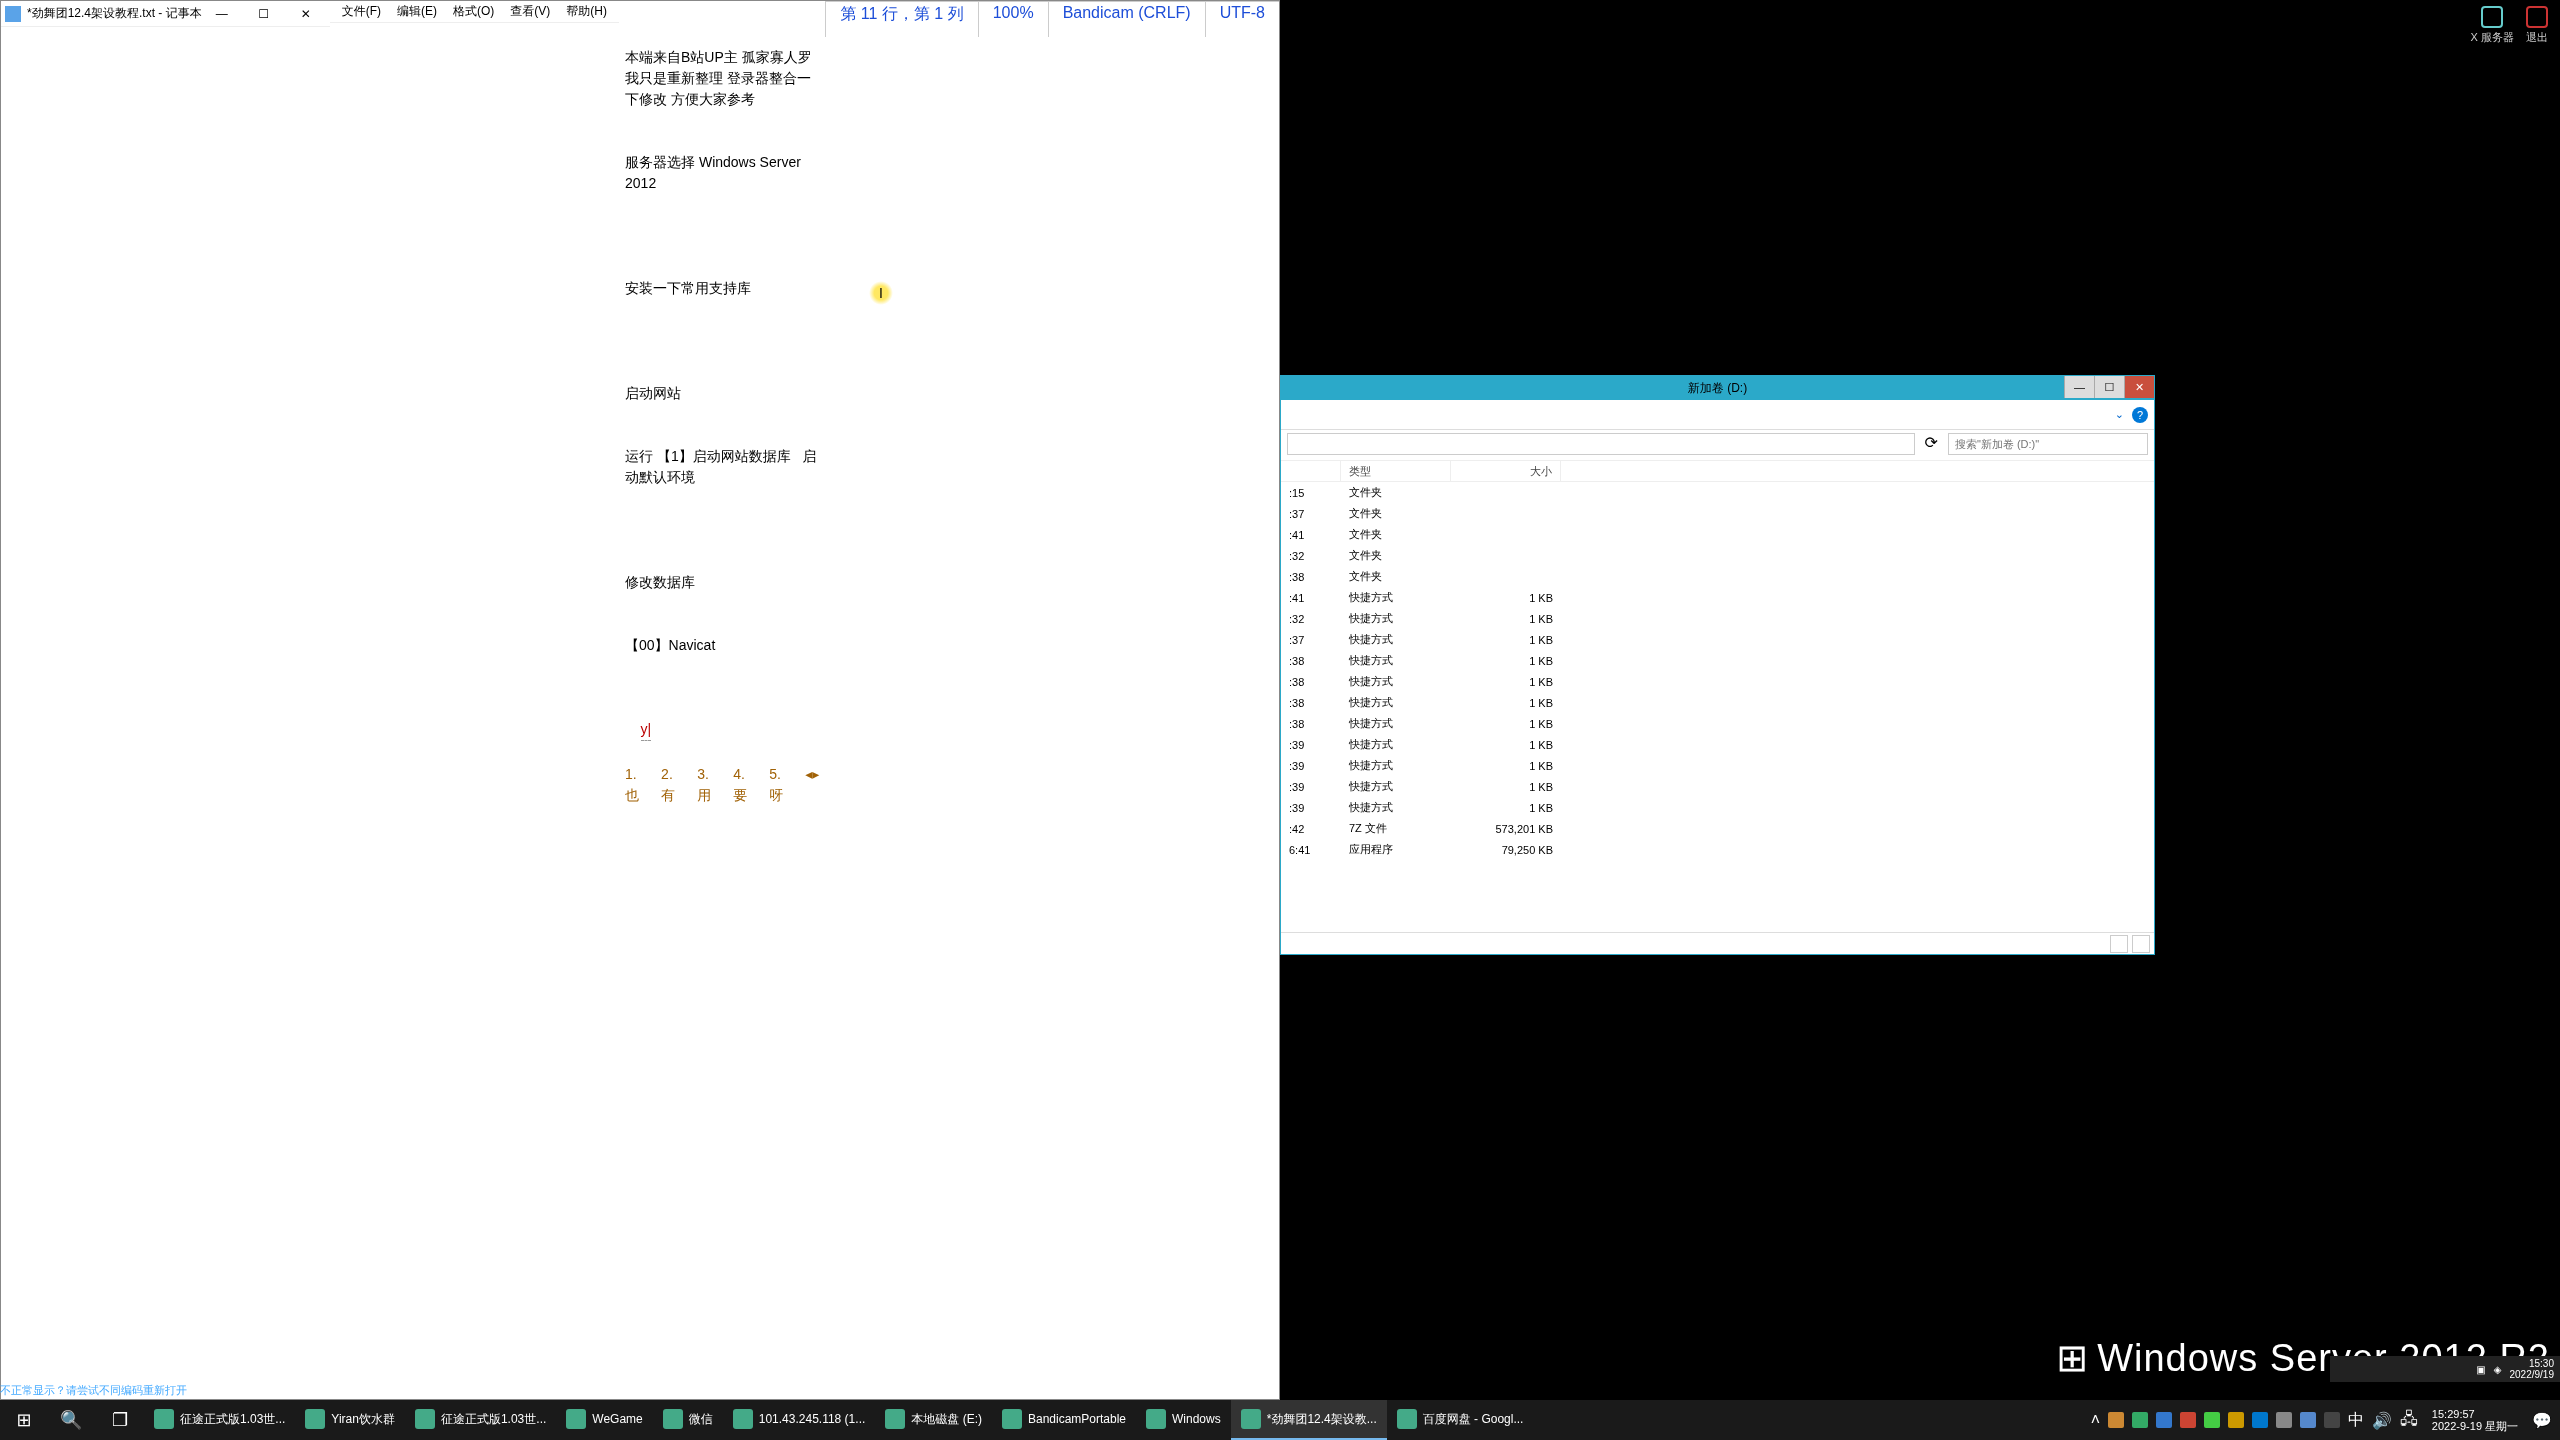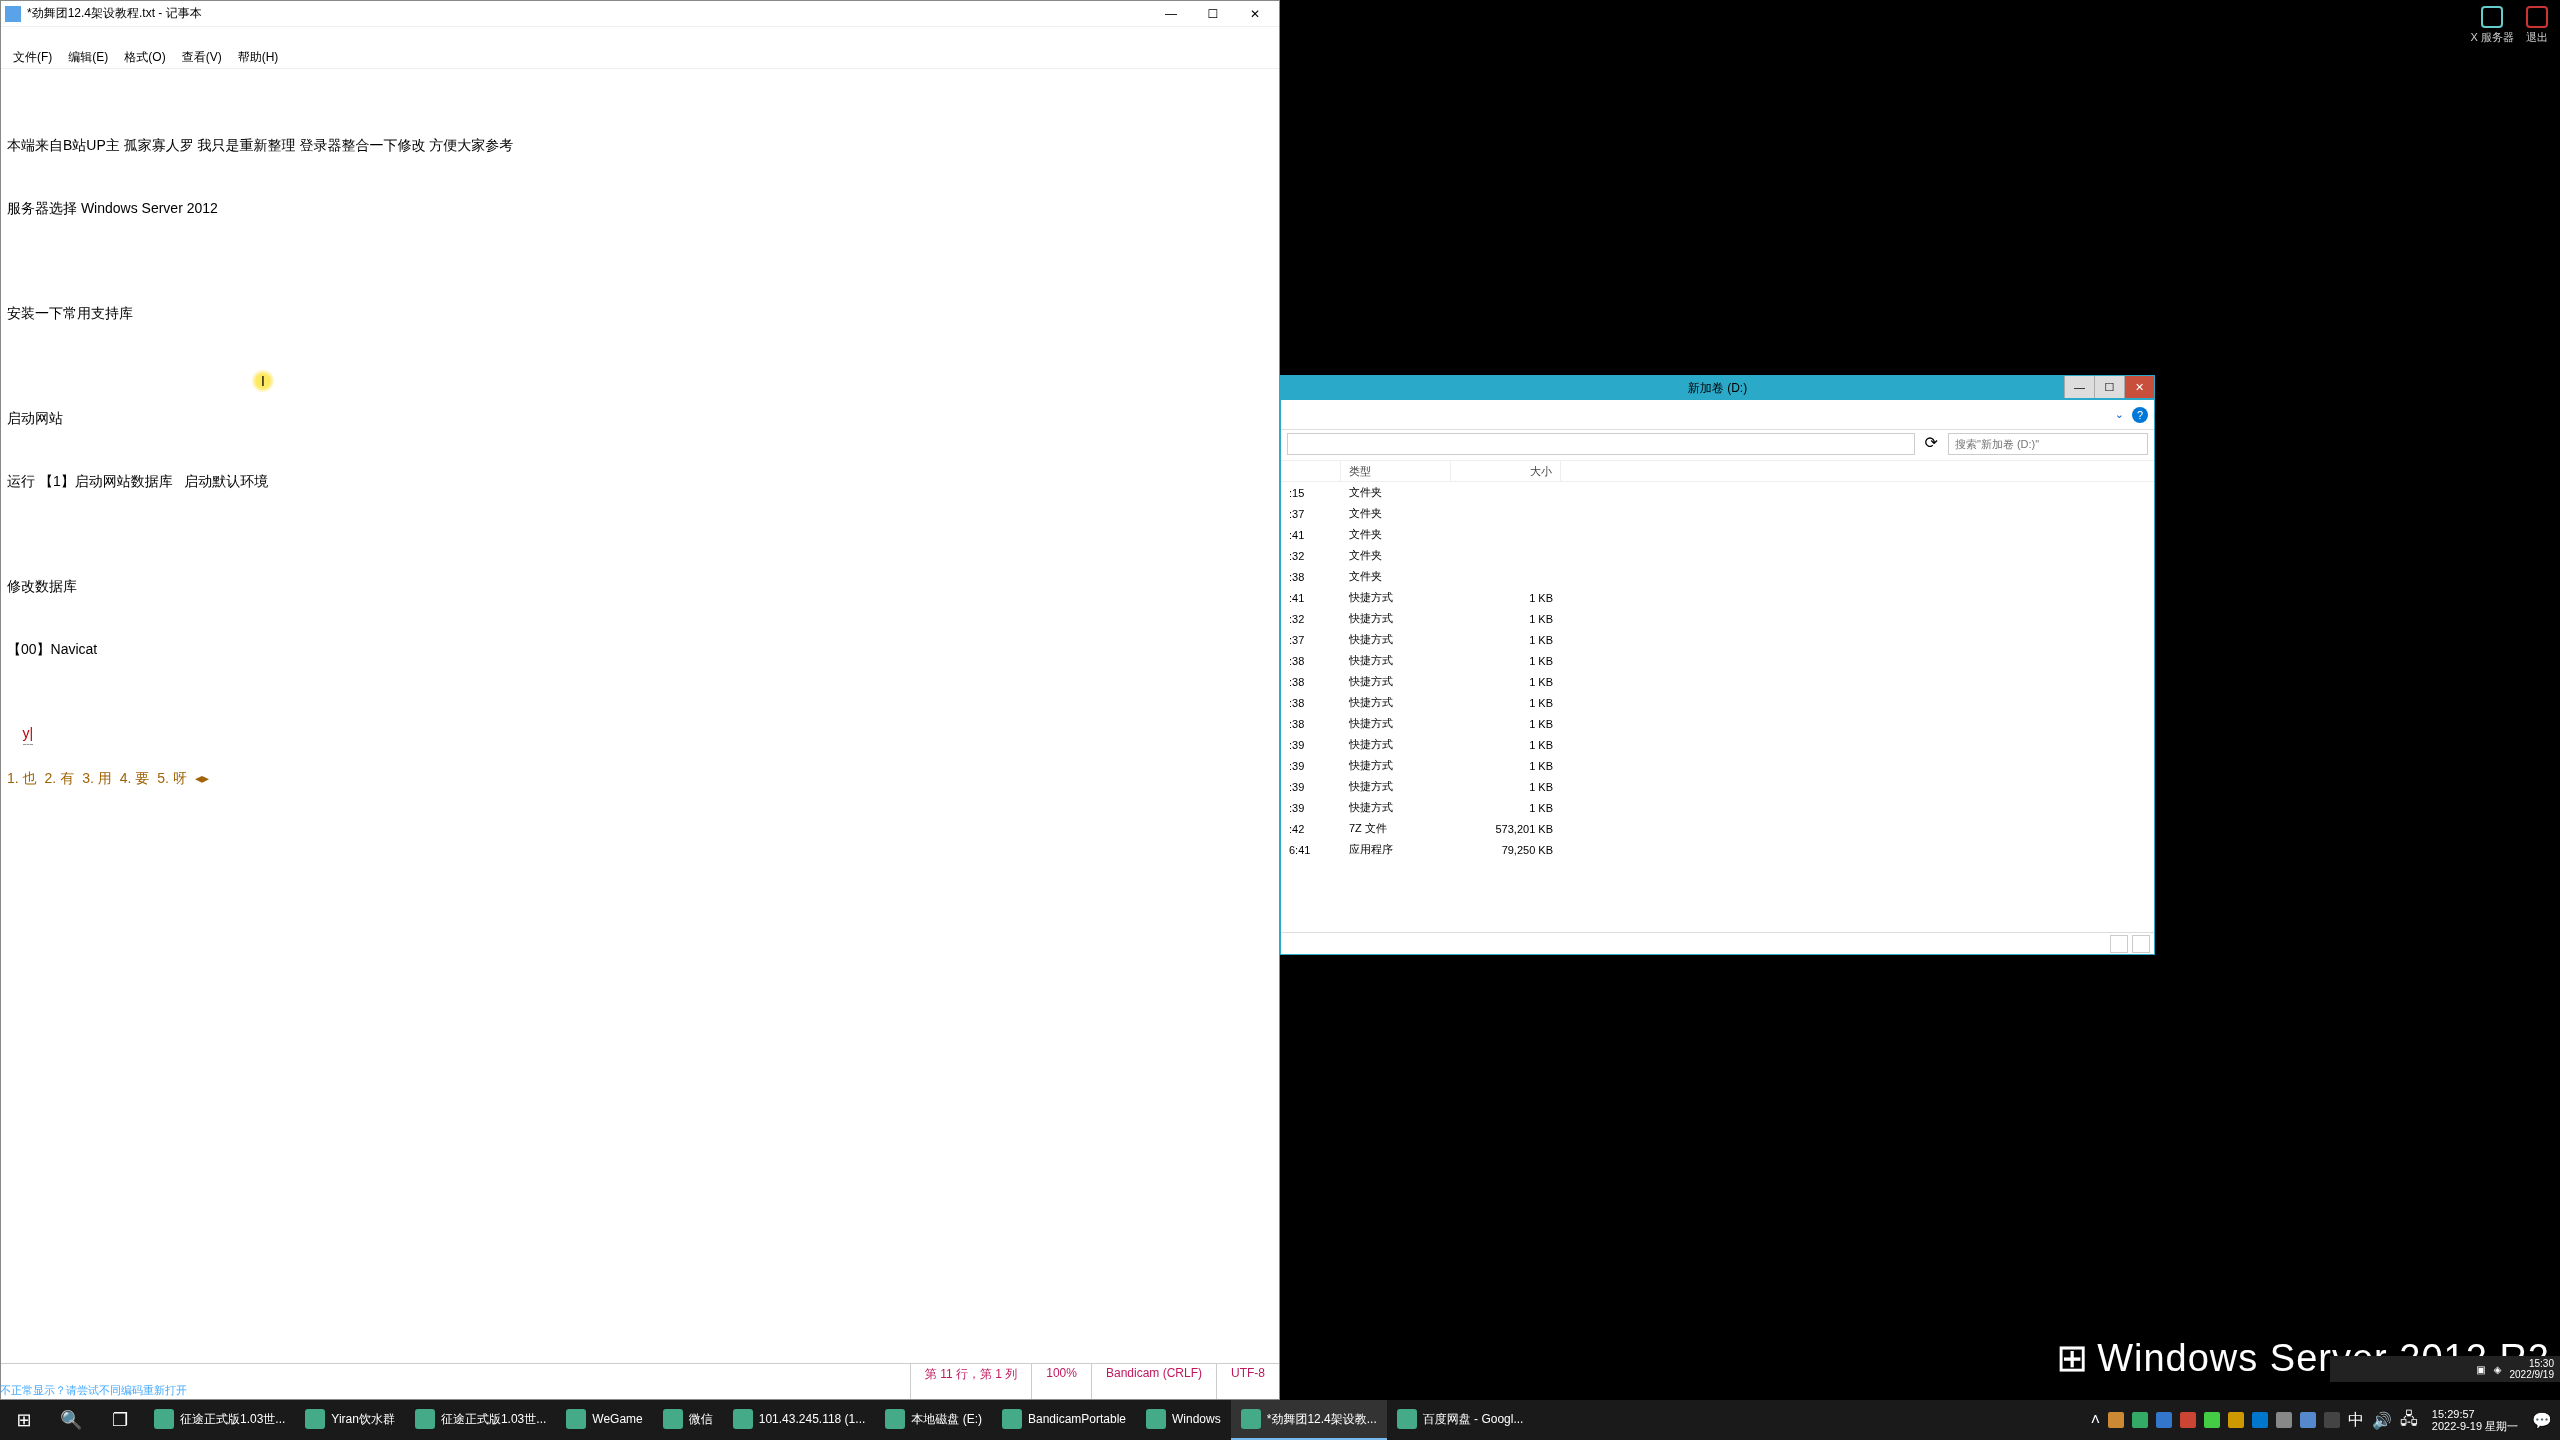--- a/index.html
+++ b/index.html
@@ -1,32 +1,32 @@
 <!DOCTYPE html>
 <html><head>
 <meta charset="utf-8">
 <style>
 * { margin: 0; padding: 0; box-sizing: border-box; font-family: "Microsoft YaHei", "SimSun", sans-serif; }
 body { width: 2560px; height: 1440px; background: #000; position: relative; overflow: hidden; }
 
 
-.notepad { position: absolute; left: 0; top: 0; width: 1280px; height: 1400px; background: #fff; border: 1px solid #888; display: flex; flex-direction: column; gap: 20px; }
+.notepad { position: absolute; left: 0; top: 0; width: 1280px; height: 1400px; background: #fff; border: 1px solid #888; display: flex; flex-direction: row; }
 .notepad-title { height: 26px; background: #fff; display: flex; align-items: center; padding: 0 4px; border-bottom: 1px solid #eee; }
 .notepad-title-icon { width: 16px; height: 16px; margin-right: 6px; background: #5aa3e8; }
 .notepad-title-text { font-size: 12px; color: #000; flex: 1; }
 .notepad-controls { display: flex; gap: 2px; }
 .notepad-controls span { width: 40px; height: 20px; display: flex; align-items: center; justify-content: center; font-size: 12px; cursor: pointer; }
 .notepad-menu { height: 22px; display: flex; padding: 0 4px; font-size: 12px; border-bottom: 1px solid #eee; align-items: center; }
 .notepad-menu span { padding: 2px 8px; cursor: pointer; }
 .notepad-body { flex: 1; padding: 4px 6px; font-size: 14px; line-height: 21px; white-space: pre-wrap; position: relative; }
 .notepad-body .line { display: block; }
 .notepad-body .sel { background: radial-gradient(circle, #ffe862 0%, #ffe862 40%, transparent 70%); padding: 6px; position: absolute; left: 250px; top: 280px; width: 24px; height: 24px; display:flex; align-items:center; justify-content:center;}
 .ime-input { color:#b00; font-size:14px; display:inline-block; border-bottom:1px dashed #999;}
 .ime-cand { display:flex; gap:8px; font-size:14px; color:#a16207; margin-top:2px;}
-.notepad-status { height: 36px; border-top: 1px solid #ccc; display: flex; justify-content: flex-end; font-size: 12px; color: #be185d; }
+.notepad-status { height: 36px; border-top: 1px solid #ccc; display: flex; justify-content: flex-end; font-size: 16px; color: #1d4ed8; }
 .notepad-status span { border-left: 1px solid #ccc; padding: 2px 14px; }
 
 
 .remote-watermark { position: absolute; right: 10px; bottom: 60px; color: #fff; font-size: 38px; font-weight: 300; letter-spacing: 1px; transform: translateZ(0); display:flex; align-items:center; gap:8px;}
 .remote-watermark .winlogo { font-size:38px; }
 
 
 .top-strip { position: absolute; right: 0; top: 0; height: 50px; width: 1280px; display: flex; justify-content: flex-end; align-items: flex-start; gap: 12px; padding: 6px 12px; }
 .top-strip .item { display: flex; flex-direction: column; align-items: center; color: #ccc; font-size: 11px; cursor: pointer; }
 .top-strip .item .ic { width: 22px; height: 22px; border: 2px solid #6cc; border-radius: 4px; margin-bottom: 2px; }

